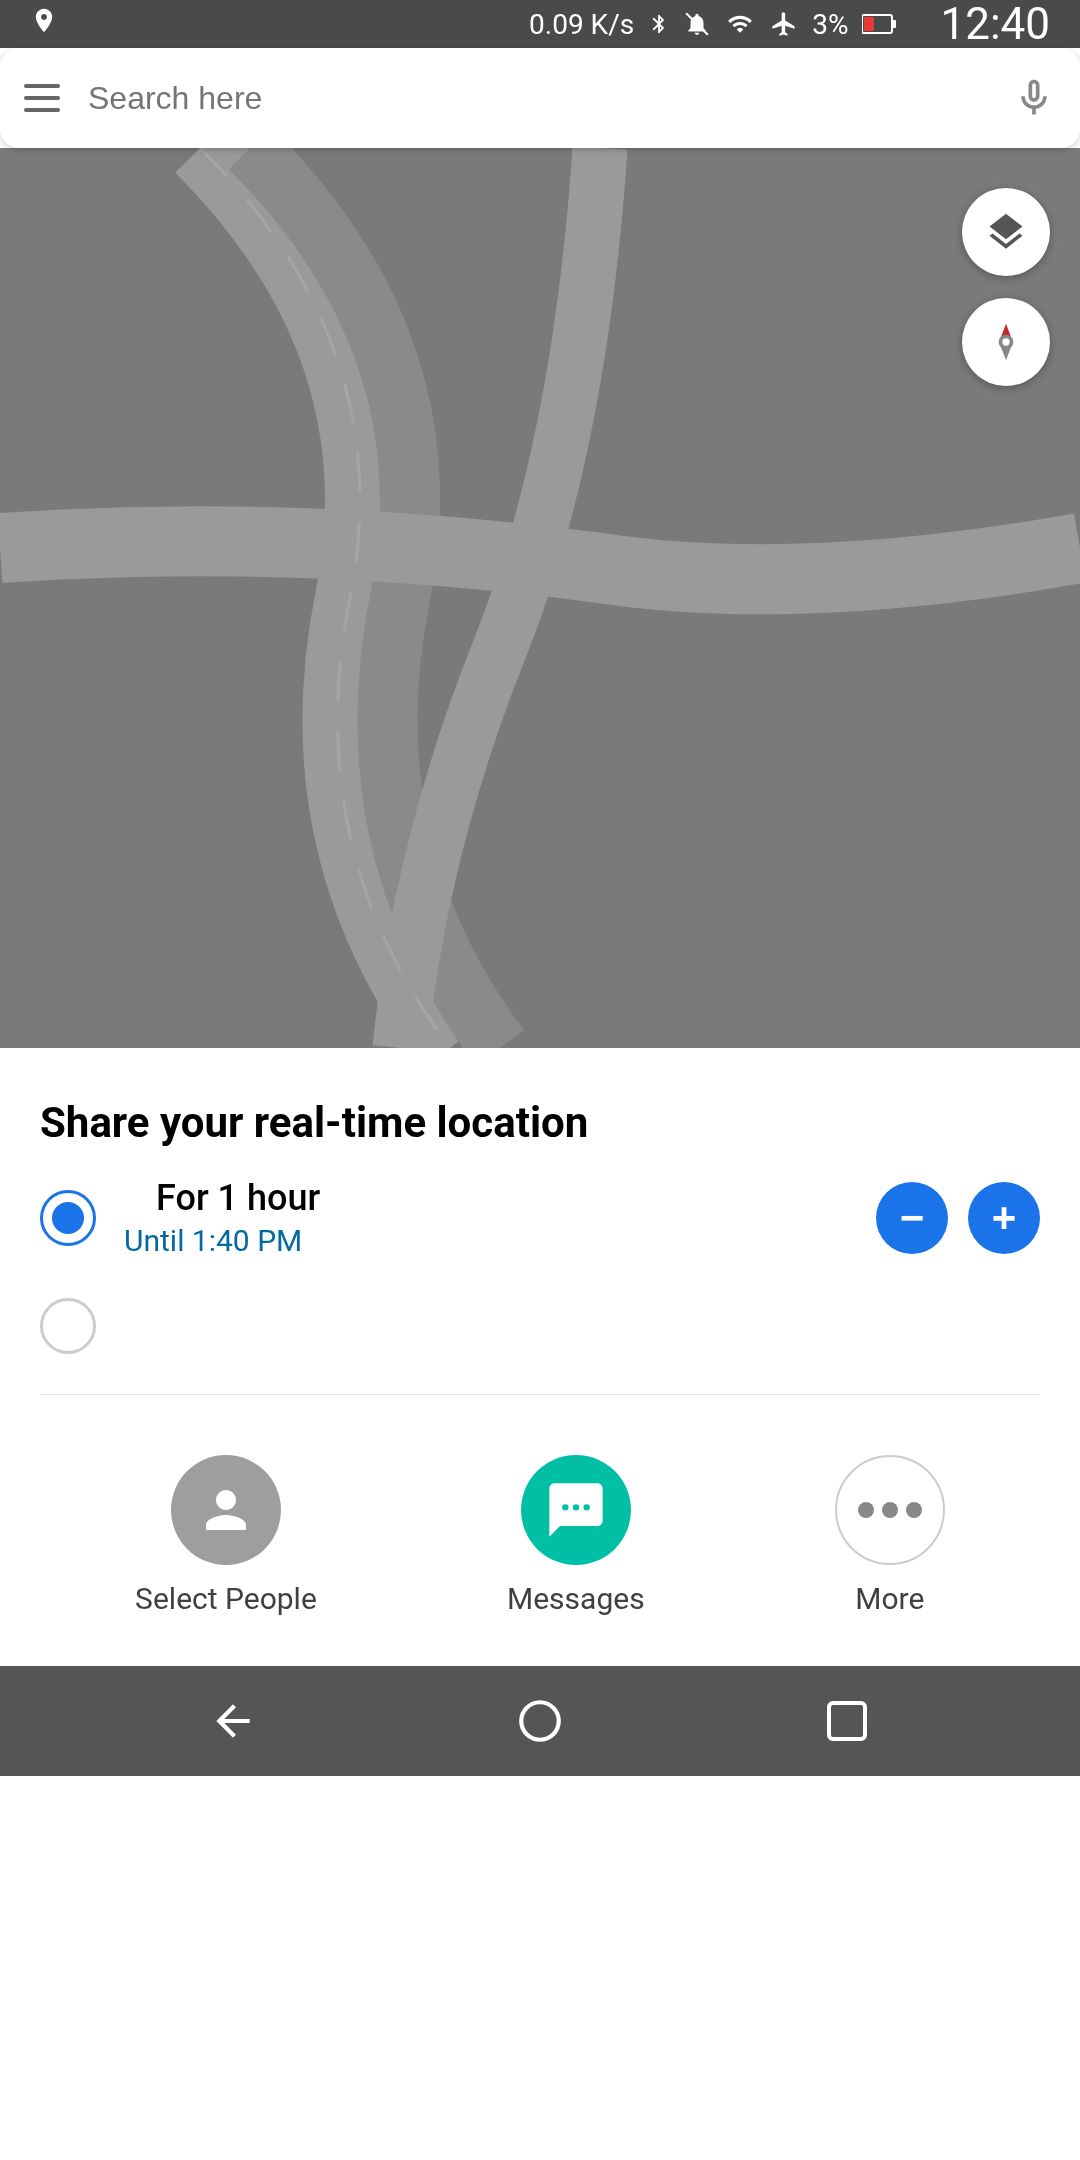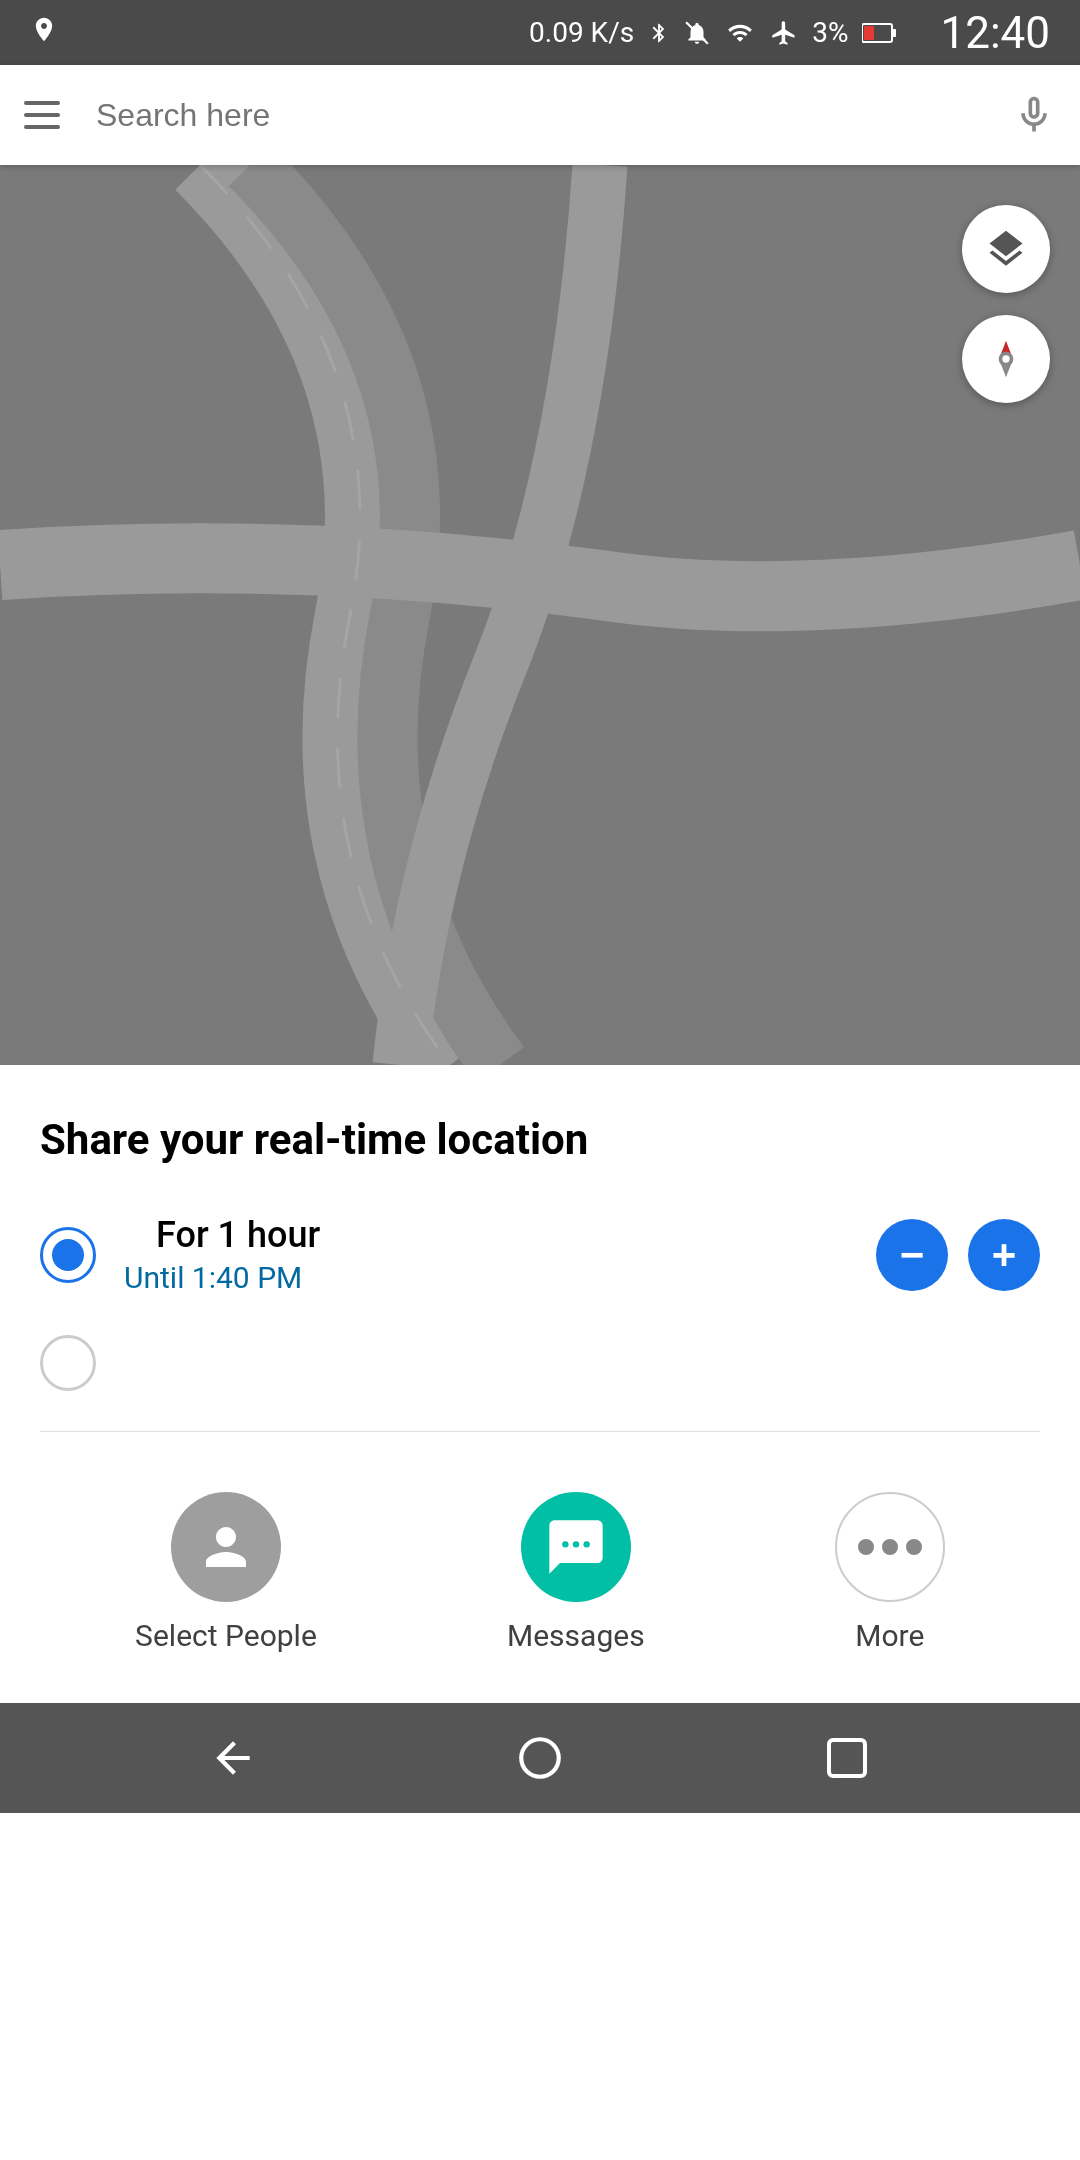--- a/index.html
+++ b/index.html
@@ -9,21 +9,21 @@
       width: 1080px;
       min-height: 2160px;
       font-family: 'Roboto', Arial, sans-serif;
       background: #fff;
       overflow-x: hidden;
     }
 
     
     .status-bar {
       width: 100%;
-      height: 65px;
+      height: 48px;
       background: #4a4a4a;
       display: flex;
       align-items: center;
       justify-content: space-between;
       padding: 0 30px;
       color: #fff;
       font-size: 28px;
     }
     .status-left {
       display: flex;
@@ -36,24 +36,25 @@
     }
 
     
     .search-bar {
       width: 100%;
       height: 100px;
       background: rgba(255,255,255,0.93);
       display: flex;
       align-items: center;
       padding: 0 24px;
-      gap: 36px;
+      gap: 28px;
       box-shadow: 0 2px 6px rgba(0,0,0,0.2);
       position: relative;
       z-index: 10;
+      border-radius: 19px;
     }
     .hamburger-icon {
       display: flex;
       flex-direction: column;
       gap: 8px;
       cursor: pointer;
     }
     .hamburger-icon span {
       display: block;
       width: 36px;
@@ -117,21 +118,21 @@
       background: #fff;
       width: 100%;
       padding: 50px 40px 30px;
       box-shadow: 0 -2px 10px rgba(0,0,0,0.1);
     }
 
     .sheet-title {
       font-size: 42px;
       font-weight: bold;
       color: #000;
-      margin-bottom: 50px;
+      margin-bottom: 30px;
     }
 
     
     .radio-option {
       display: flex;
       align-items: center;
       margin-bottom: 40px;
     }
     .radio-circle {
       width: 56px;

